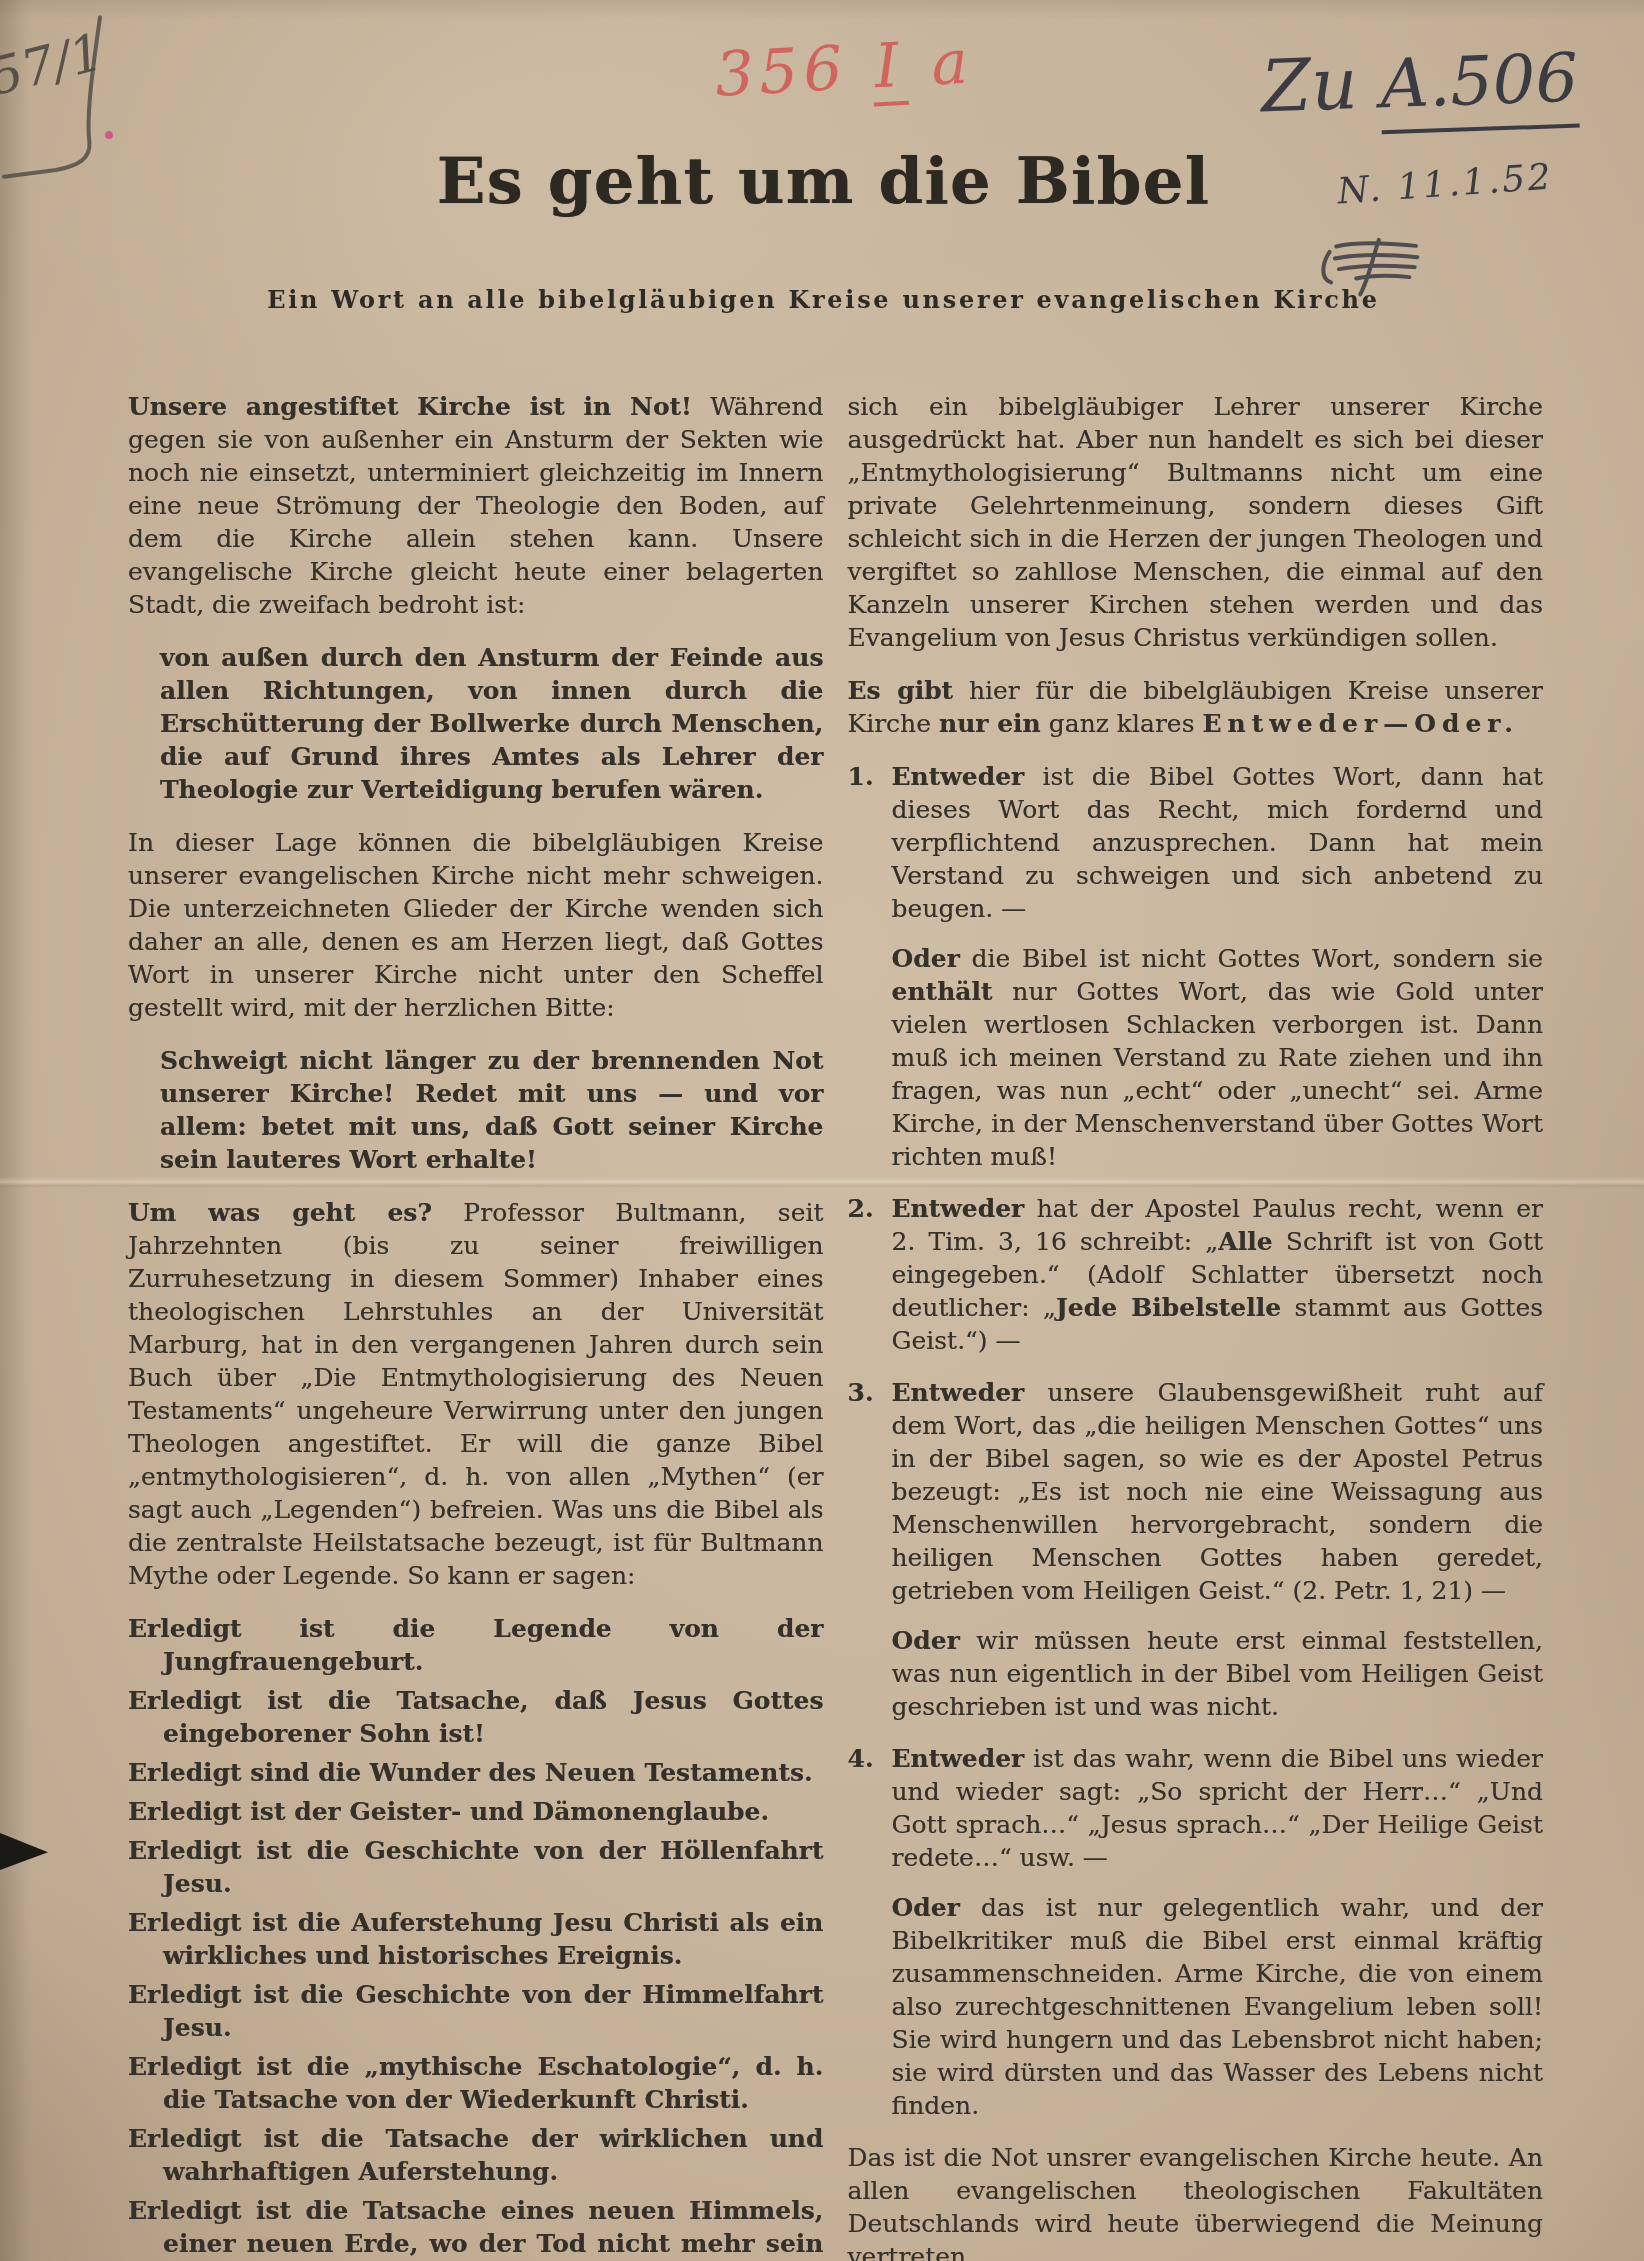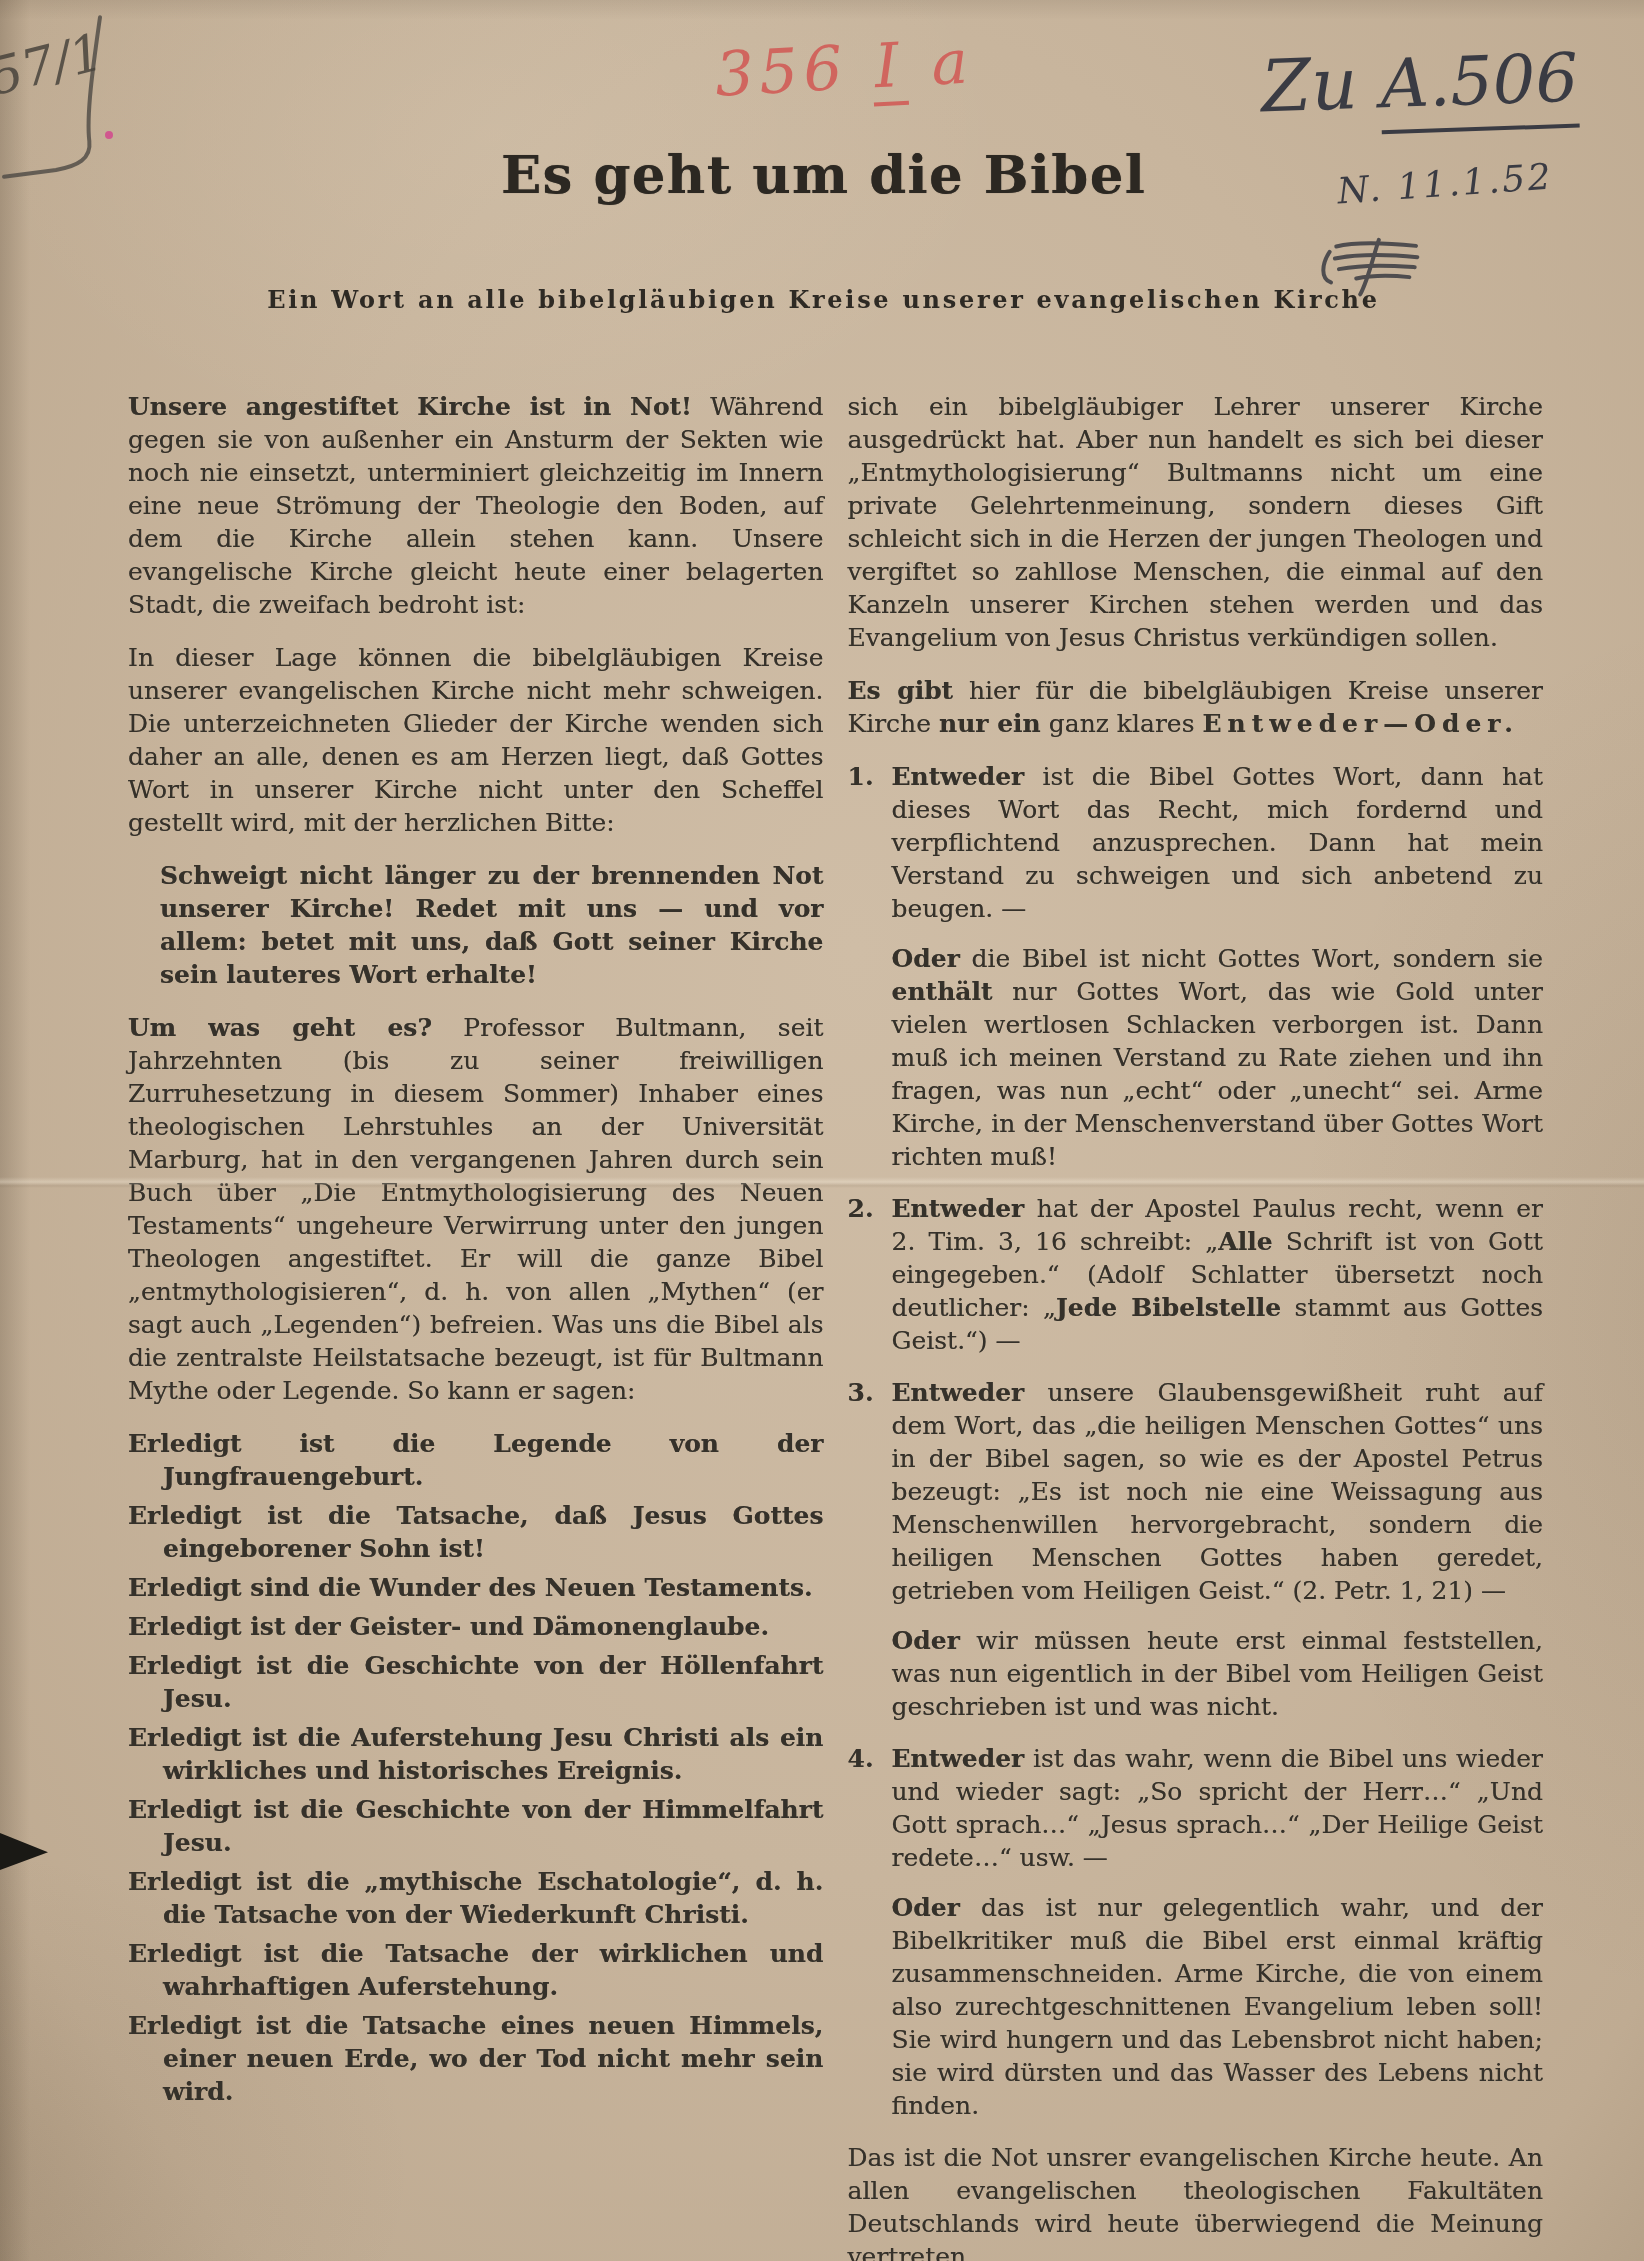--- a/index.html
+++ b/index.html
@@ -53,21 +53,21 @@
   .ink-date{
     position:absolute;left:1337px;top:163px;
     font-style:italic;font-size:36px;color:var(--hand,#3a3b43);
     transform:rotate(-4deg);white-space:nowrap;letter-spacing:2.7px;
   }
   .bracket-svg{position:absolute;left:0;top:12px;}
   .scribble-svg{position:absolute;left:1315px;top:225px;}
   
   .title{
     position:absolute;left:80px;top:143px;width:1487px;
-    text-align:center;font-size:53px;font-weight:bold;letter-spacing:1.3px;
+    text-align:center;font-size:64px;font-weight:bold;letter-spacing:1.3px;
     color:#2c2822;text-shadow:0 0 0.7px rgba(44,40,34,0.7);
     white-space:nowrap;
   }
   .subtitle{
     position:absolute;left:80px;top:285px;width:1487px;
     text-align:center;font-size:24px;font-weight:bold;letter-spacing:2.7px;
     color:#2e2a24;white-space:nowrap;
   }
   
   .columns{
@@ -122,20 +122,21 @@
       <path d="M96 22 C86 52 80 82 68 104"></path>
     </g>
   </svg>
 
   <div class="title">Es geht um die Bibel</div>
   <div class="subtitle">Ein Wort an alle bibelgläubigen Kreise unserer evangelischen Kirche</div>
 
   <div class="columns">
     <div class="col" id="col-left">
         <div class="p"><span class="b">Unsere angestiftet Kirche ist in Not!</span><span> Während gegen sie von außenher ein Ansturm der Sekten wie noch nie einsetzt, unterminiert gleichzeitig im Innern eine neue Strömung der Theologie den Boden, auf dem die Kirche allein stehen kann. Unsere evangelische Kirche gleicht heute einer belagerten Stadt, die zweifach bedroht ist:</span></div>
+        <div class="quote"><span class="b">von außen durch den Ansturm der Feinde aus allen Richtungen, von innen durch die Erschütterung der Bollwerke durch Menschen, die auf Grund ihres Amtes als Lehrer der Theologie zur Verteidigung berufen wären.</span></div>
         <div class="p"><span>In dieser Lage können die bibelgläubigen Kreise unserer evangelischen Kirche nicht mehr schweigen. Die unterzeichneten Glieder der Kirche wenden sich daher an alle, denen es am Herzen liegt, daß Gottes Wort in unserer Kirche nicht unter den Scheffel gestellt wird, mit der herzlichen Bitte:</span></div>
         <div class="quote"><span class="b">Schweigt nicht länger zu der brennenden Not unserer Kirche! Redet mit uns — und vor allem: betet mit uns, daß Gott seiner Kirche sein lauteres Wort erhalte!</span></div>
         <div class="p"><span class="b">Um was geht es?</span><span> Professor Bultmann, seit Jahrzehnten (bis zu seiner freiwilligen Zurruhesetzung in diesem Sommer) Inhaber eines theologischen Lehrstuhles an der Universität Marburg, hat in den vergangenen Jahren durch sein Buch über „Die Entmythologisierung des Neuen Testaments“ ungeheure Verwirrung unter den jungen Theologen angestiftet. Er will die ganze Bibel „entmythologisieren“, d. h. von allen „Mythen“ (er sagt auch „Legenden“) befreien. Was uns die Bibel als die zentralste Heilstatsache bezeugt, ist für Bultmann Mythe oder Legende. So kann er sagen:</span></div>
         <div class="list">
           <div class="li"><span class="b">Erledigt ist die Legende von der Jungfrauengeburt.</span></div>
           <div class="li"><span class="b">Erledigt ist die Tatsache, daß Jesus Gottes eingeborener Sohn ist!</span></div>
           <div class="li"><span class="b">Erledigt sind die Wunder des Neuen Testaments.</span></div>
           <div class="li"><span class="b">Erledigt ist der Geister- und Dämonenglaube.</span></div>
           <div class="li"><span class="b">Erledigt ist die Geschichte von der Höllenfahrt Jesu.</span></div>
           <div class="li"><span class="b">Erledigt ist die Auferstehung Jesu Christi als ein wirkliches und historisches Ereignis.</span></div>

